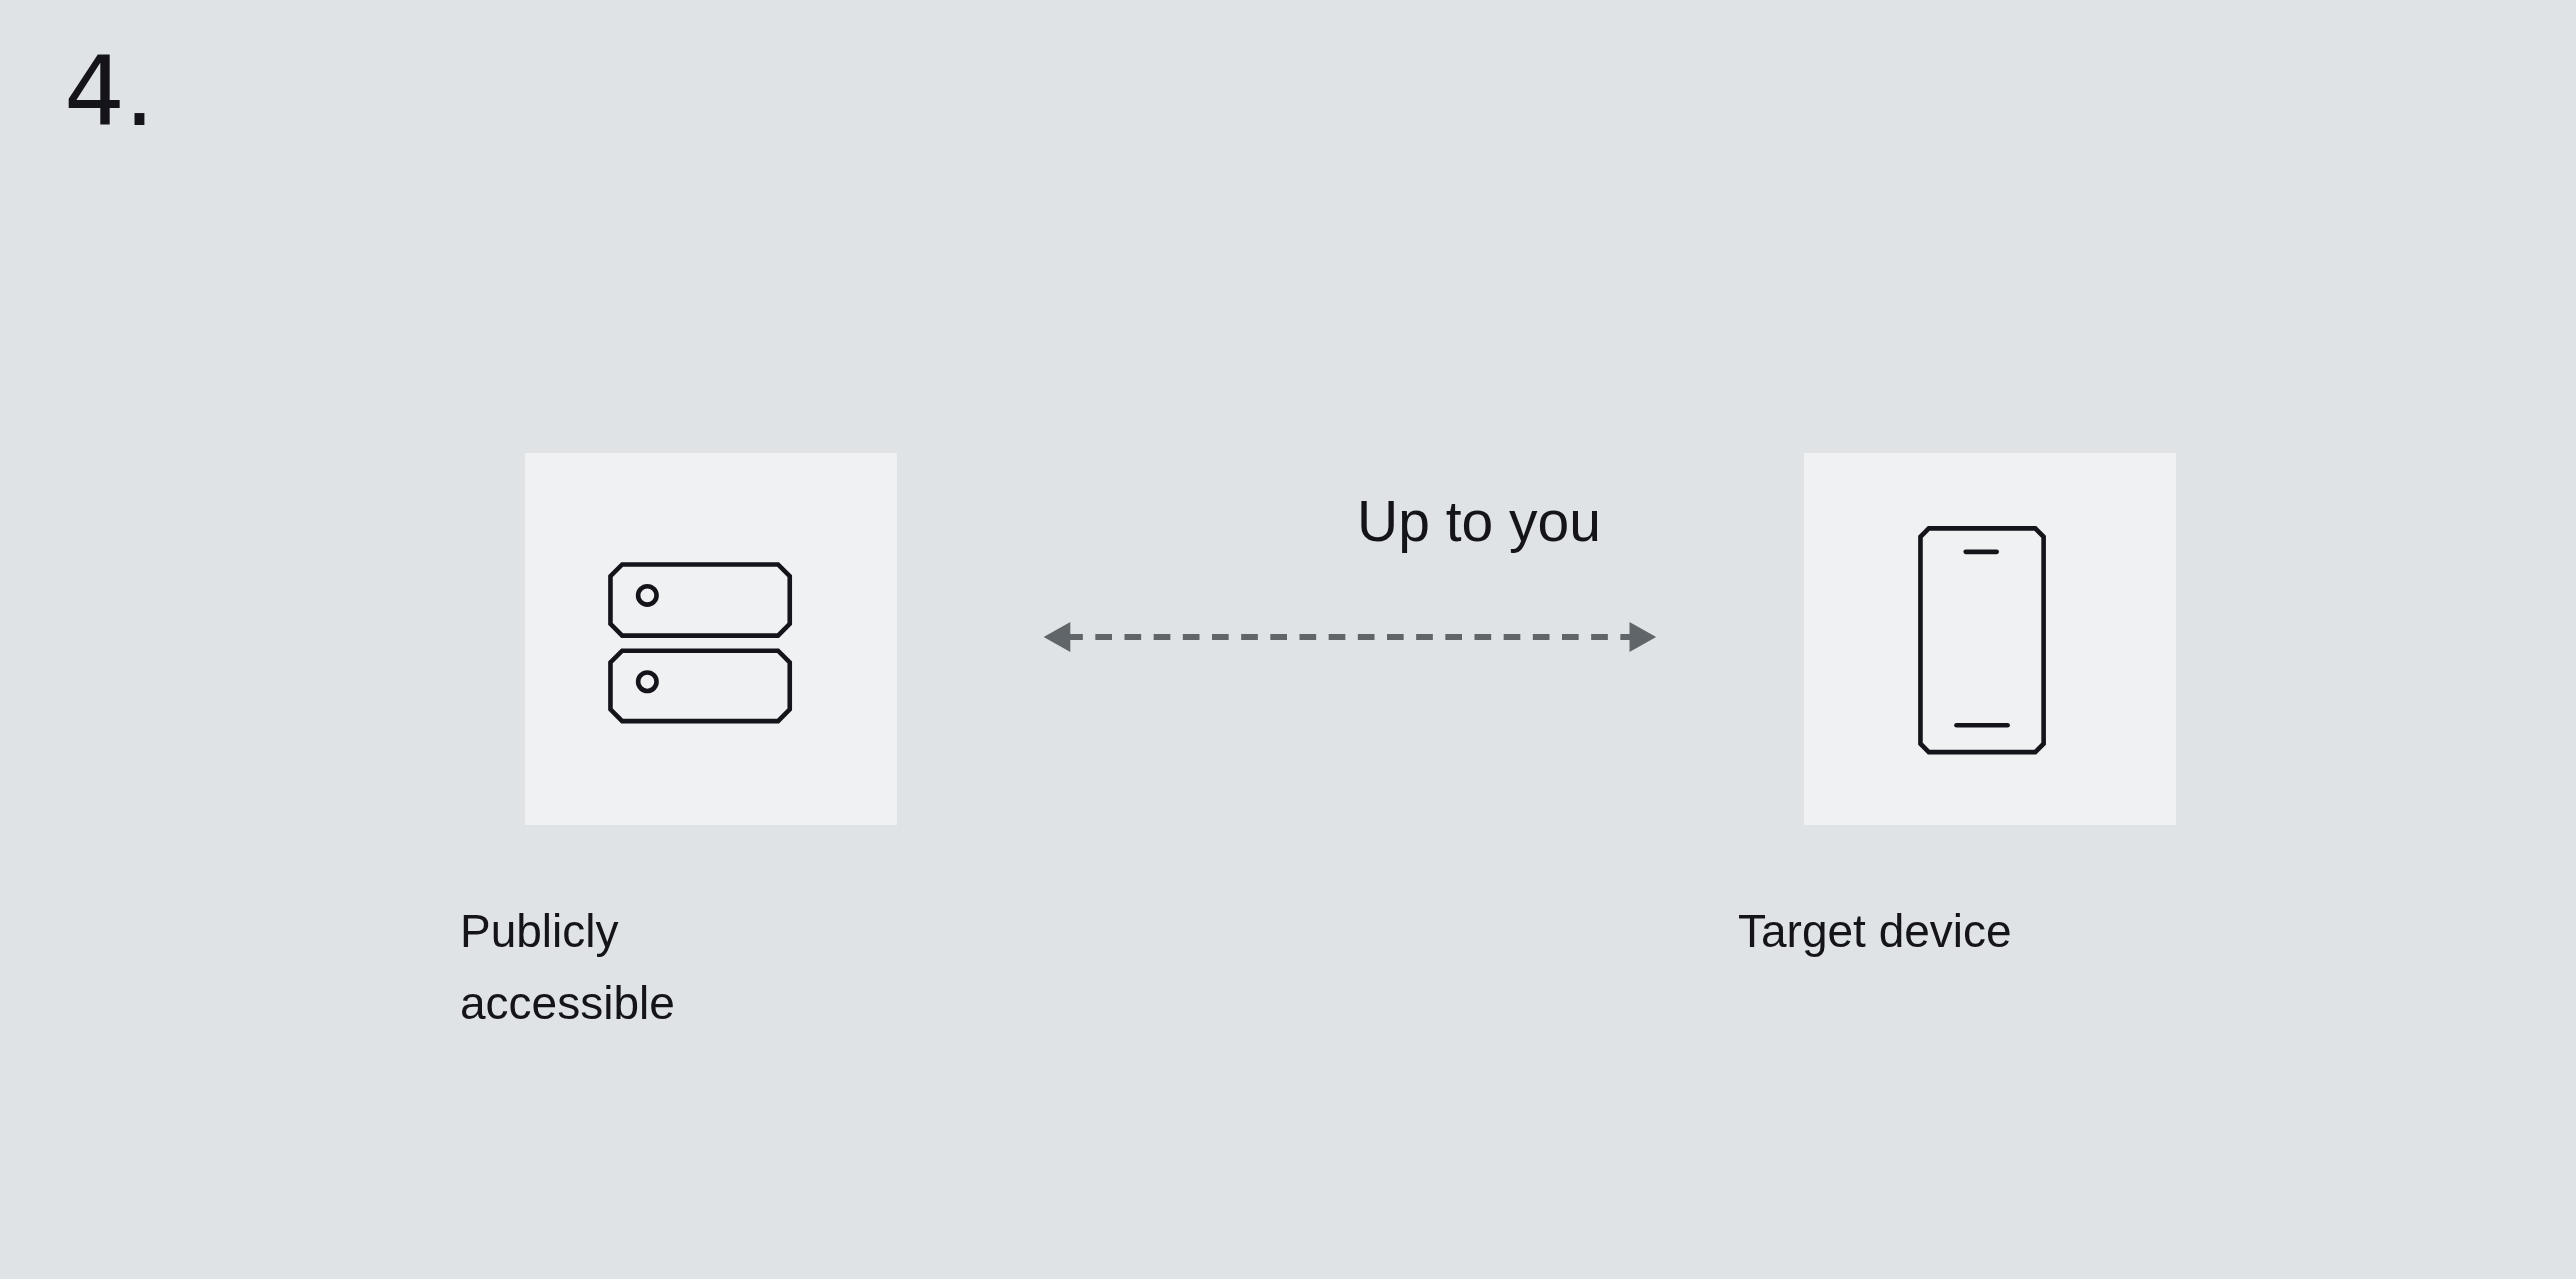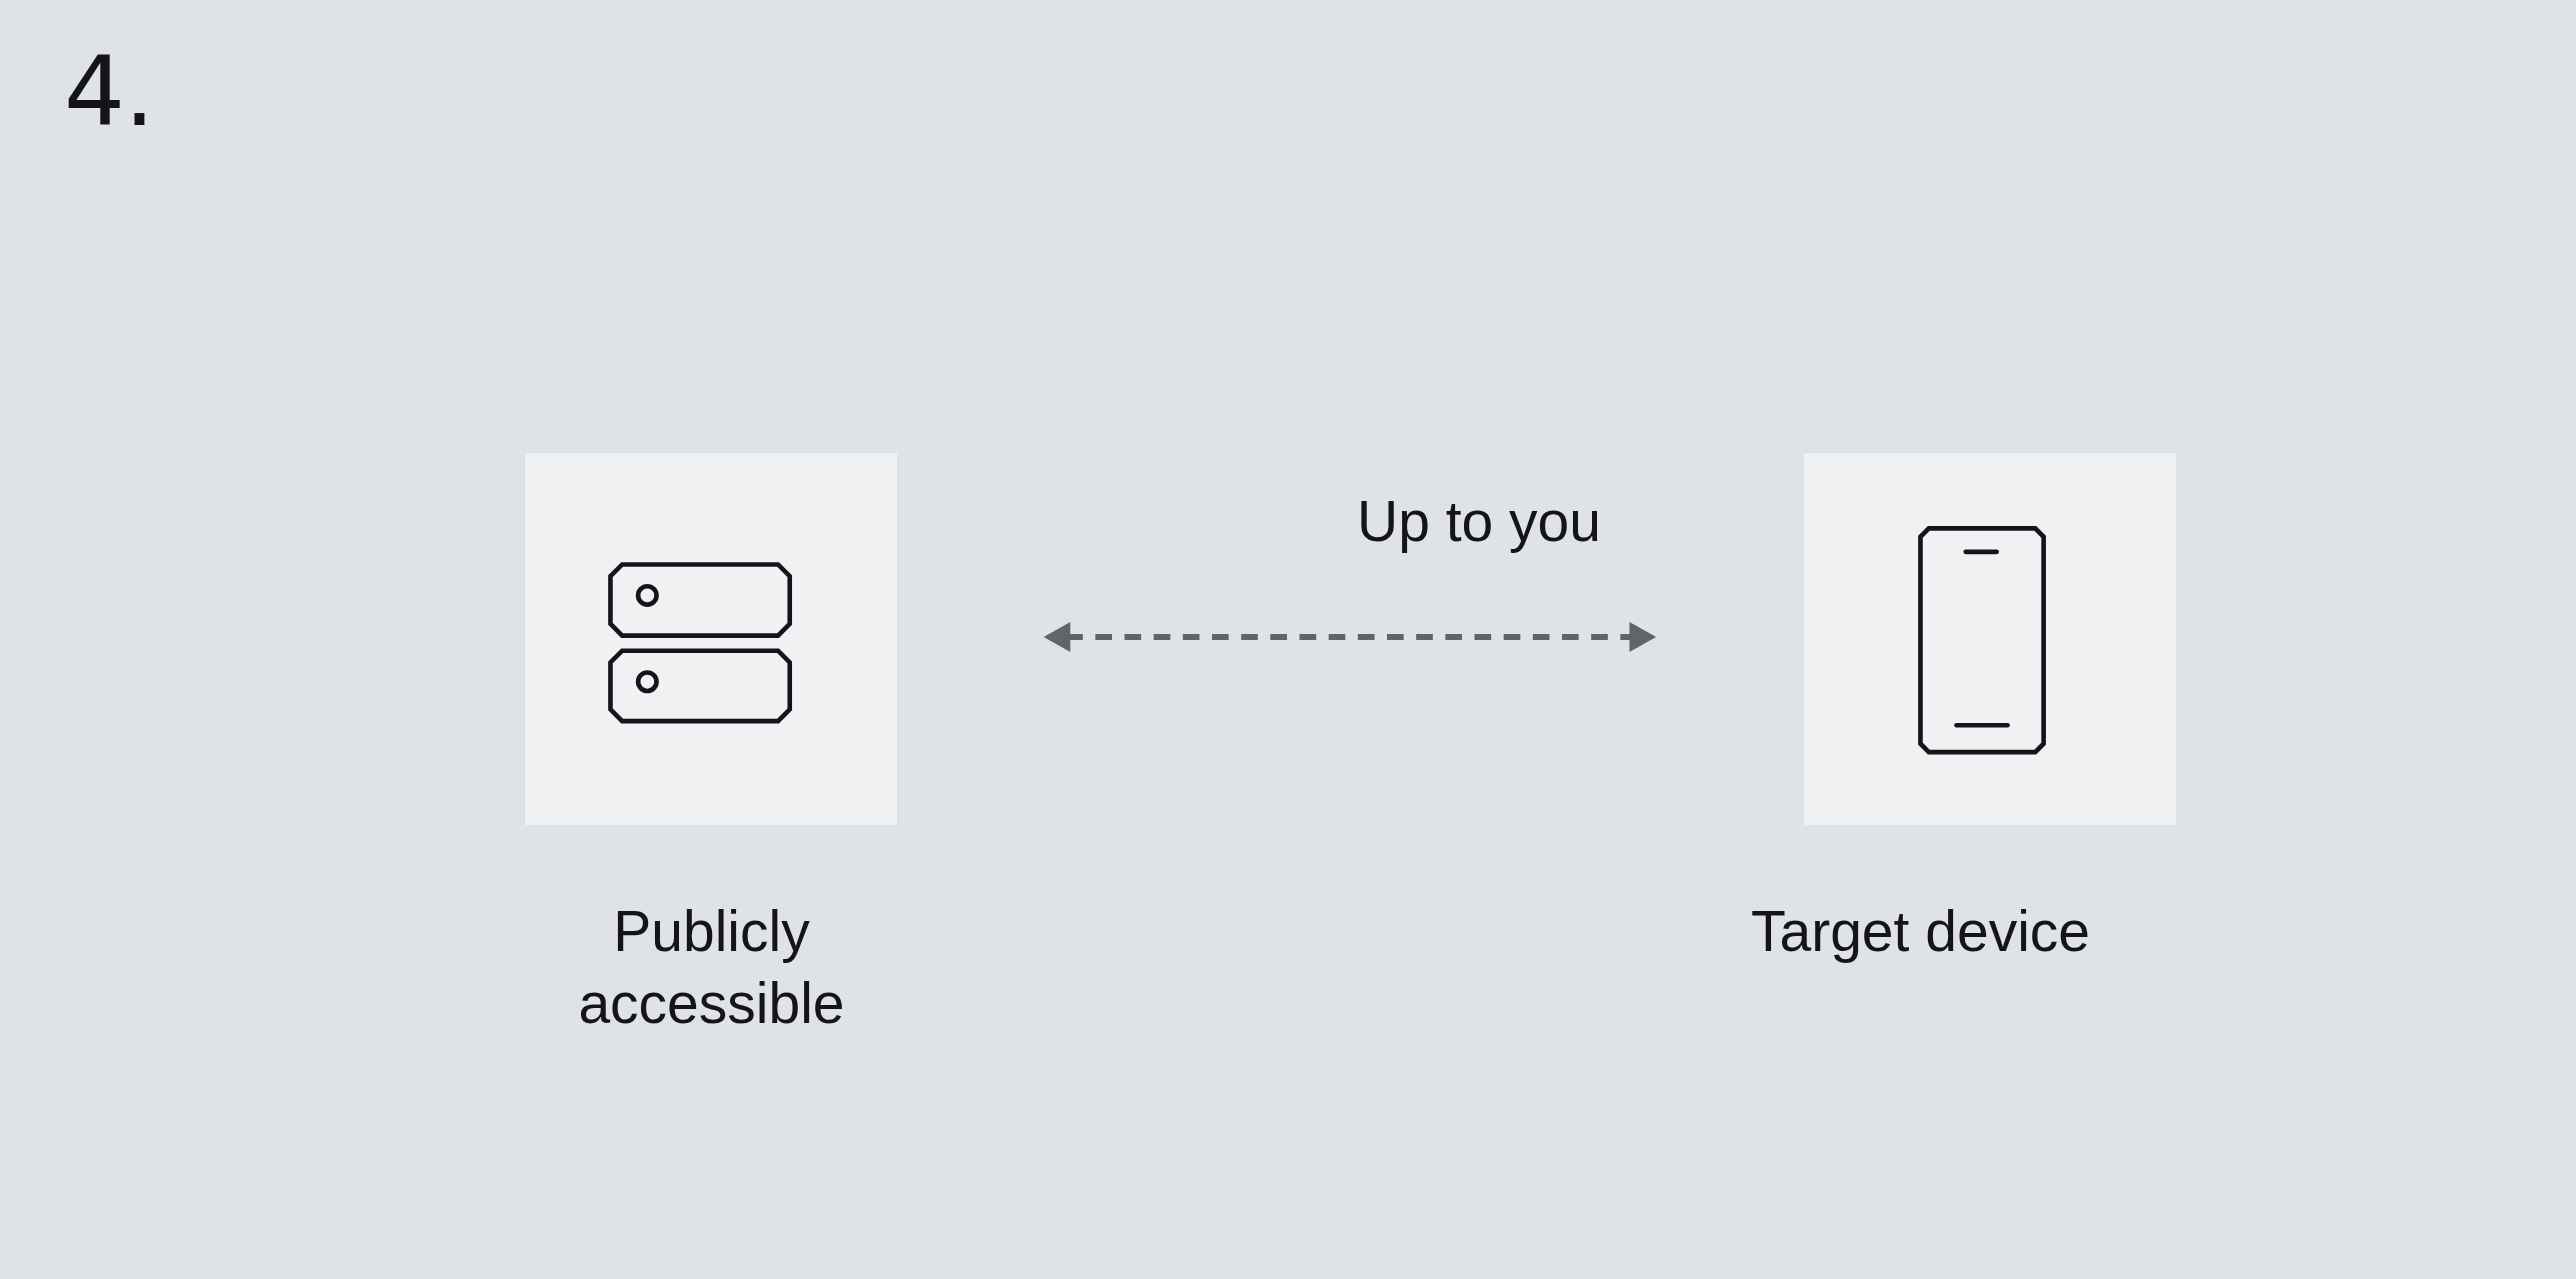--- a/index.html
+++ b/index.html
@@ -42,33 +42,32 @@
       position: absolute;
       left: 0;
       top: 0;
       width: 372px;
       height: 372px;
     }
     #server-box { left: 525px; }
     #device-box { left: 1804px; width: 372px; }
     .node-label {
       position: absolute;
-      text-align: center;
-      font-size: 57px;
+      font-size: 46px;
       line-height: 72px;
       font-family: "Liberation Sans", "DejaVu Sans", sans-serif;
       color: #15141a;
     }
     #server-label {
       left: 460px;
       width: 503px;
       top: 895px;
     }
     #device-label {
-      left: 1669px;
+      left: 1738px;
       width: 503px;
       top: 895px;
     }
     #connector-label {
       position: absolute;
       left: 1098px;
       width: 503px;
       top: 485px;
       text-align: right;
       font-size: 57px;

